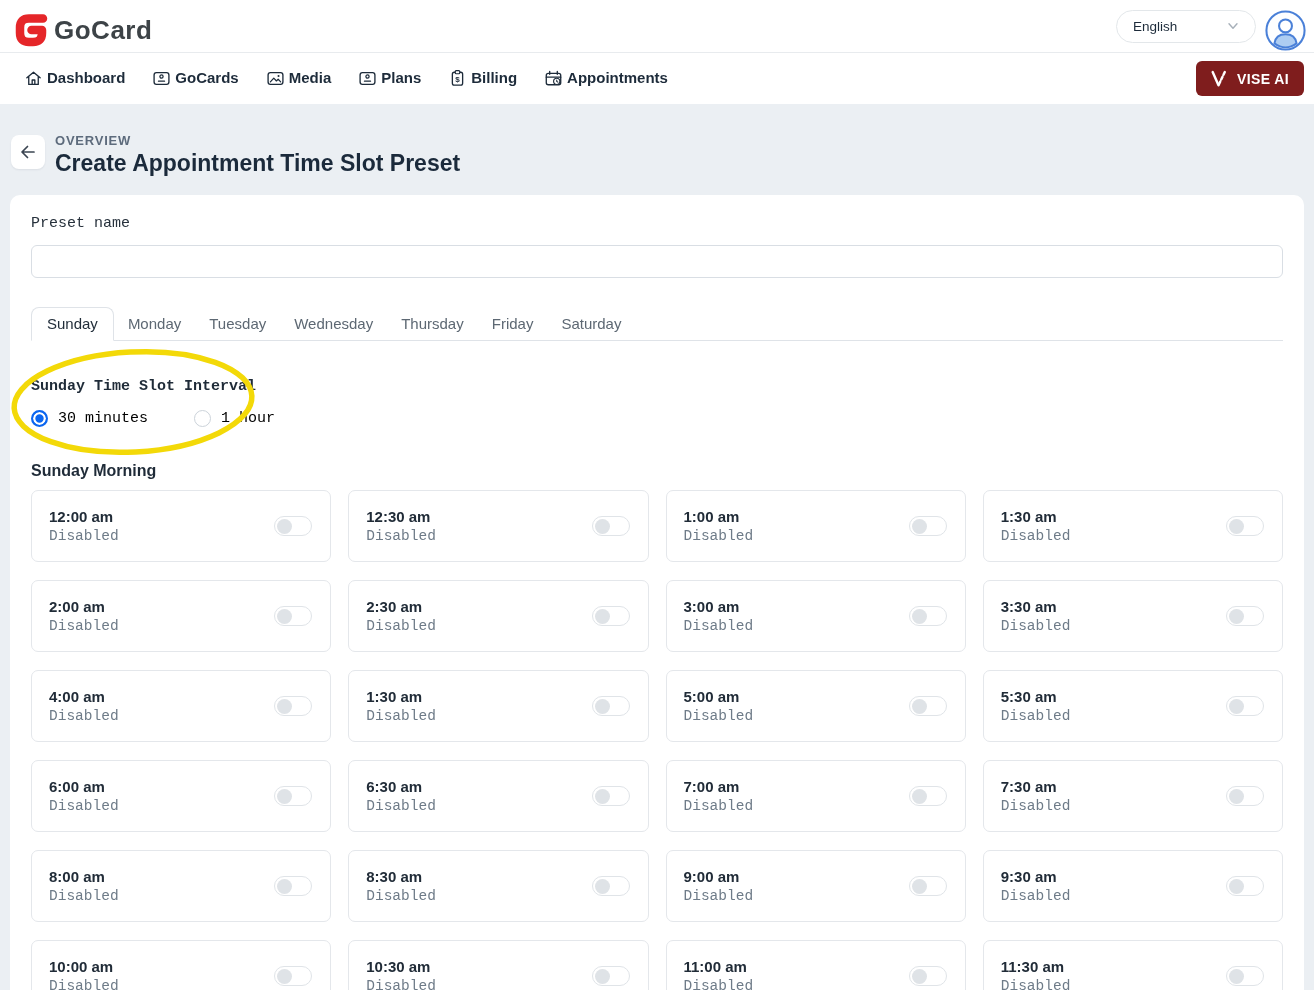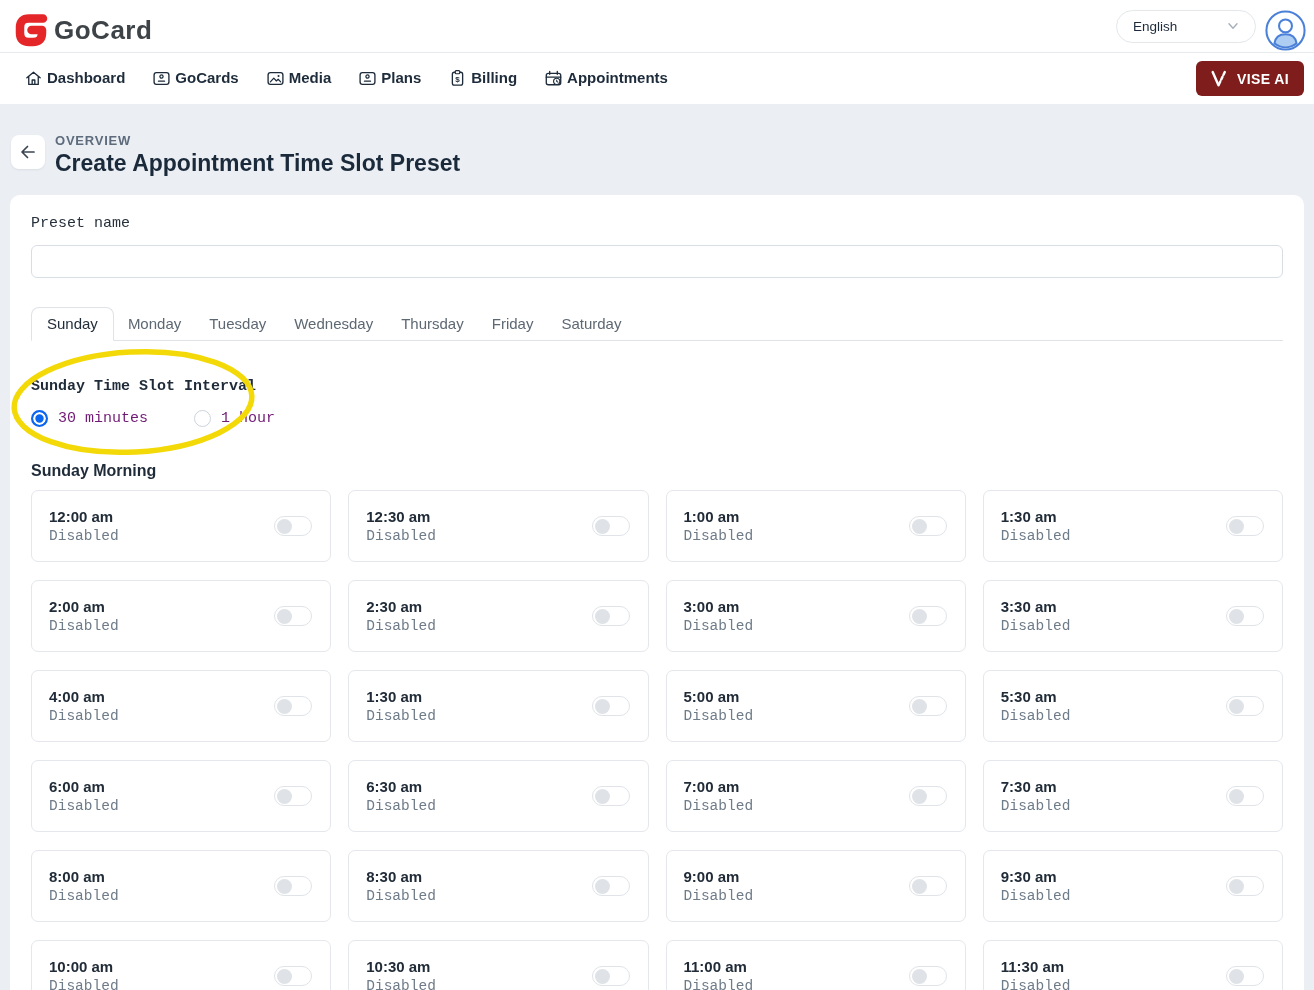--- a/index.html
+++ b/index.html
@@ -45,21 +45,21 @@
 
   .tabs { margin-top:29px; display:flex; border-bottom:1px solid #dfe3e8; }
   .tab { padding:7px 13px 8px; font-size:15px; color:#5d6873; cursor:pointer;
     border:1px solid transparent; margin-bottom:-1px; white-space:nowrap; }
   .tab.active { background:#fff; color:#222e3a; border-color:#dfe3e8 #dfe3e8 #fff;
     border-radius:8px 8px 0 0; padding:7px 15px 8px; }
 
   .interval { position:relative; margin-top:37px;font-family:Liberation Mono, monospace; }
   .interval-heading { font-size:15px; font-weight:600; color:#1f2b38; margin-bottom:15px; }
   .radios { display:flex; gap:46px; }
-  .radio-opt { display:flex; align-items:center; gap:10px; font-size:15px; color:#701a75; cursor:pointer; }
+  .radio-opt { display:flex; align-items:center; gap:10px; font-size:15px; color:#000000; cursor:pointer; }
   .rdot { width:17px; height:17px; border-radius:50%; flex:none; }
   .rdot.on { background:#0b66f0; border:2.5px solid #0b66f0; box-shadow:inset 0 0 0 2.3px #fff; }
   .rdot.off { background:#fff; border:1px solid #ccd3da; }
   .annot-ellipse { position:absolute; left:-24px; top:-31px; width:252px; height:114px;
     pointer-events:none; overflow:visible; }
 
   .section-heading { margin-top:35px; font-size:16px; font-weight:600; color:#1f2b38; }
 
   .grid { display:grid; grid-template-columns:repeat(4,1fr); gap:18px 17px; margin-top:10px; }
   .card { height:72px; background:#fff; border:1px solid #e4e7eb; border-radius:7px;

